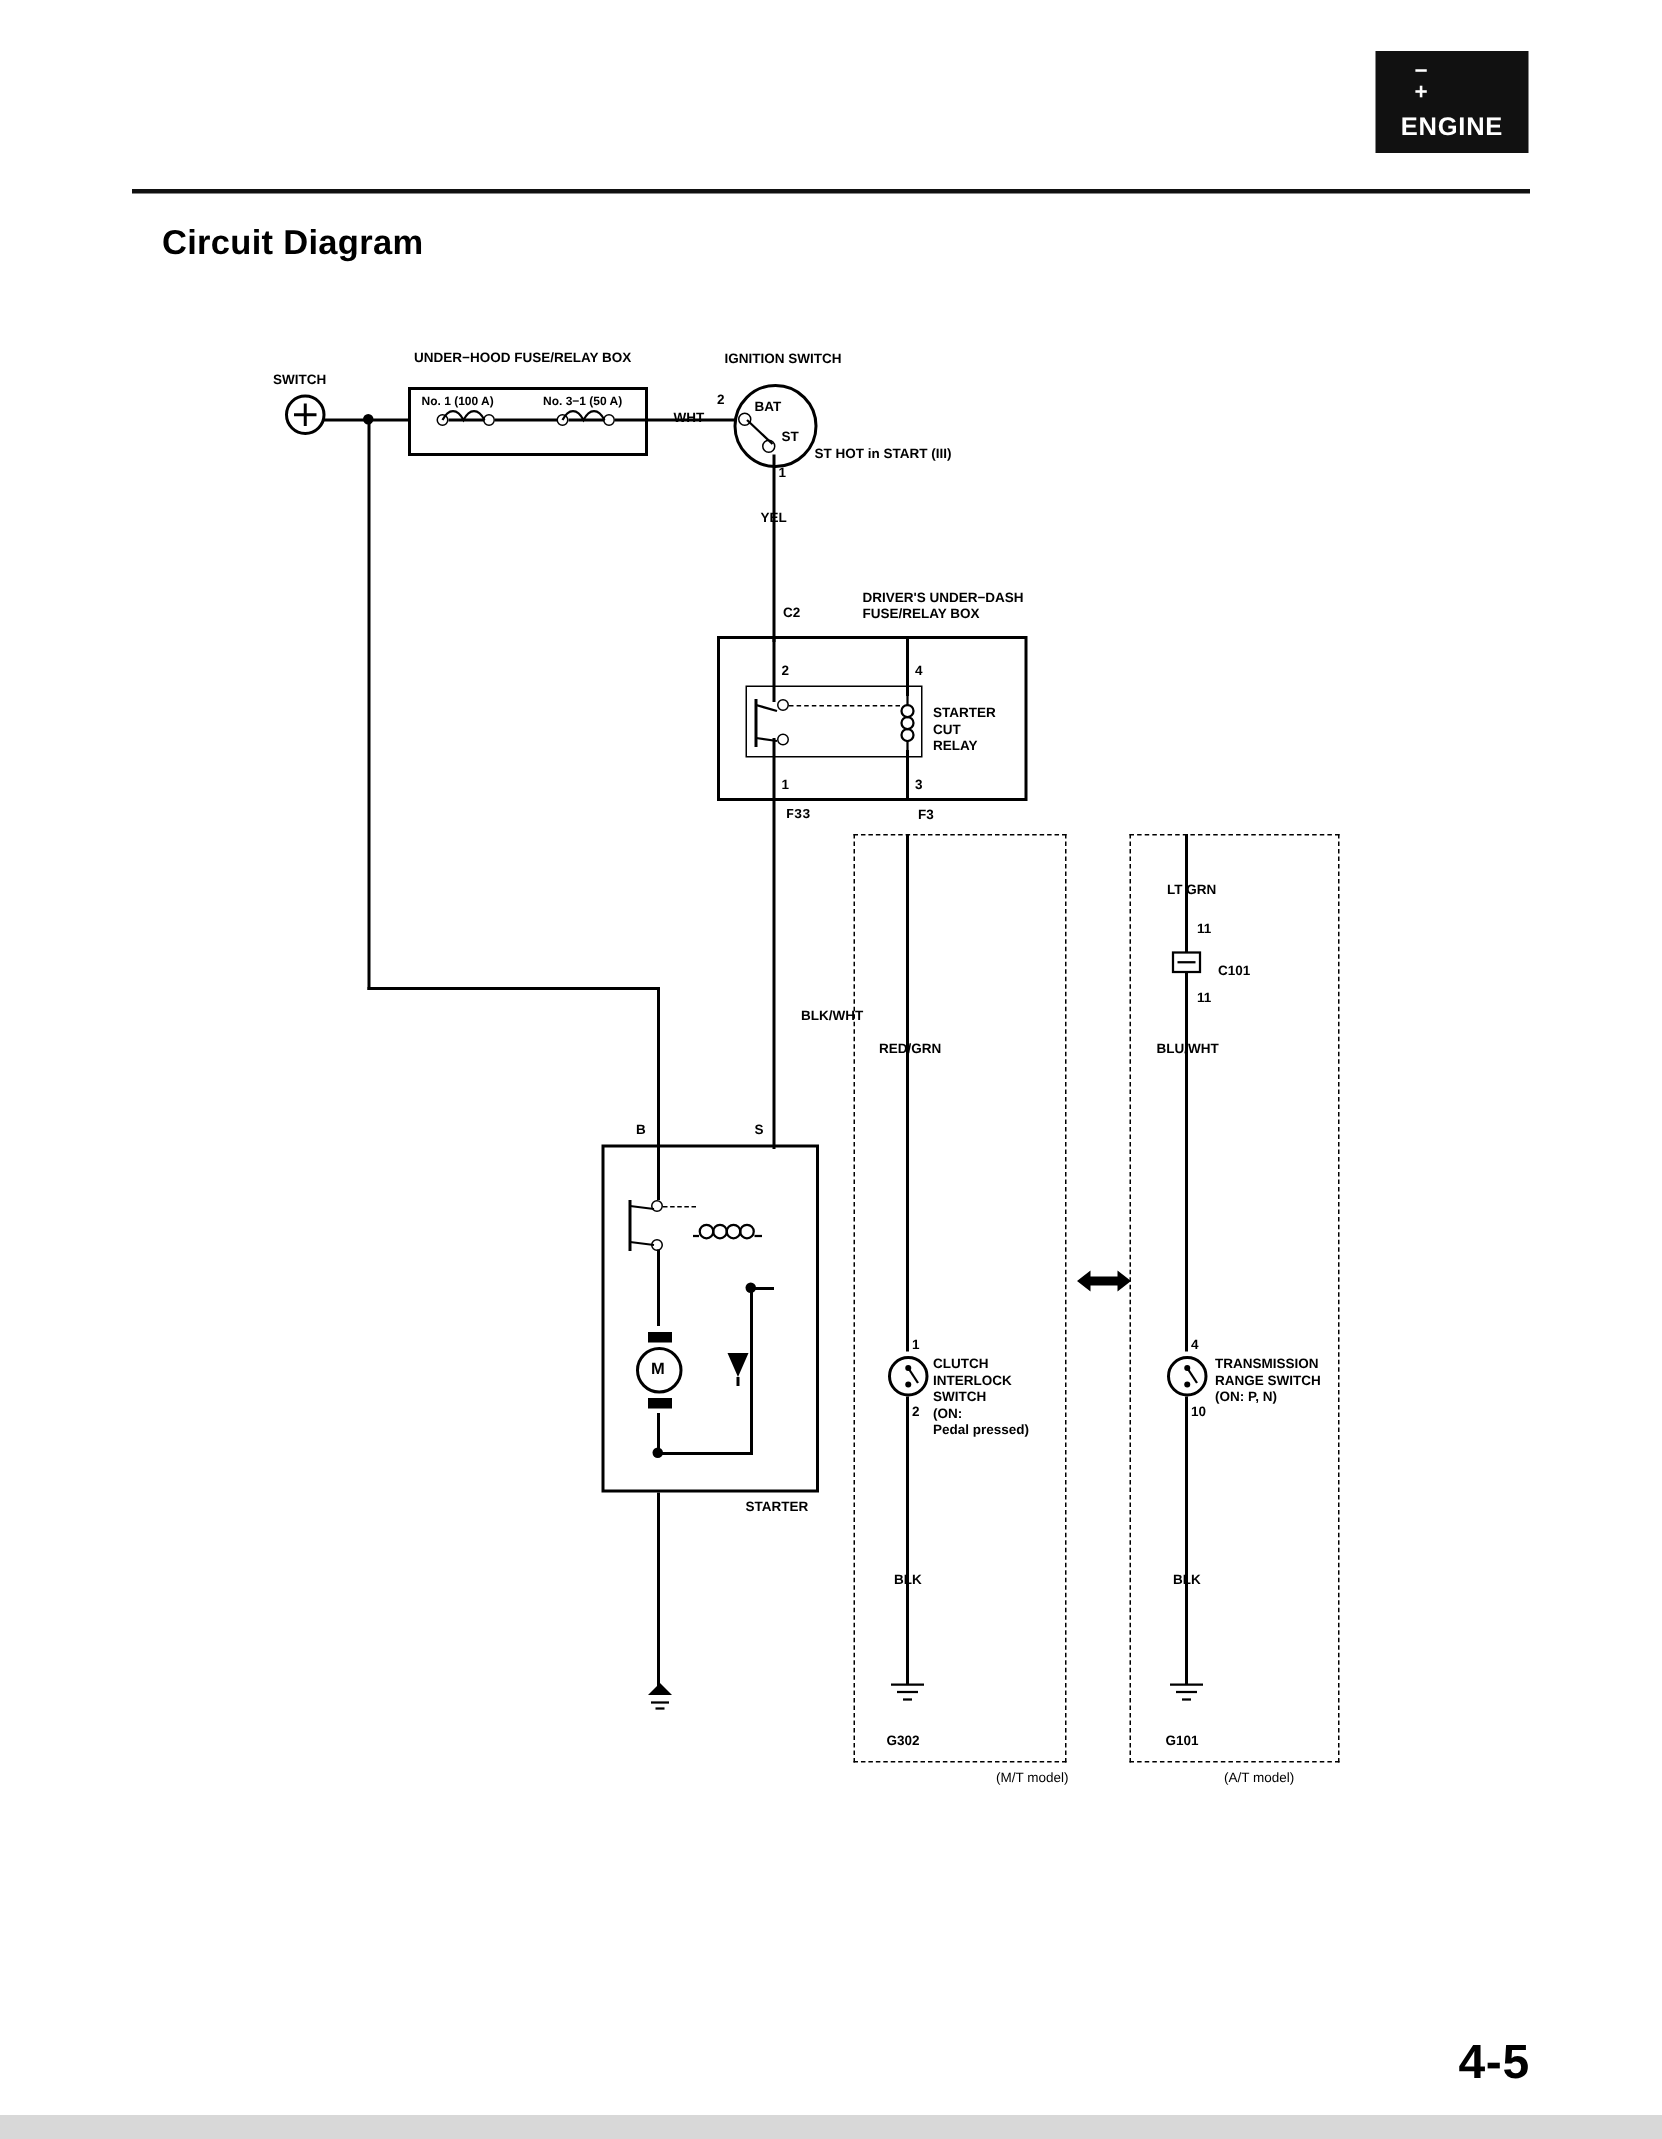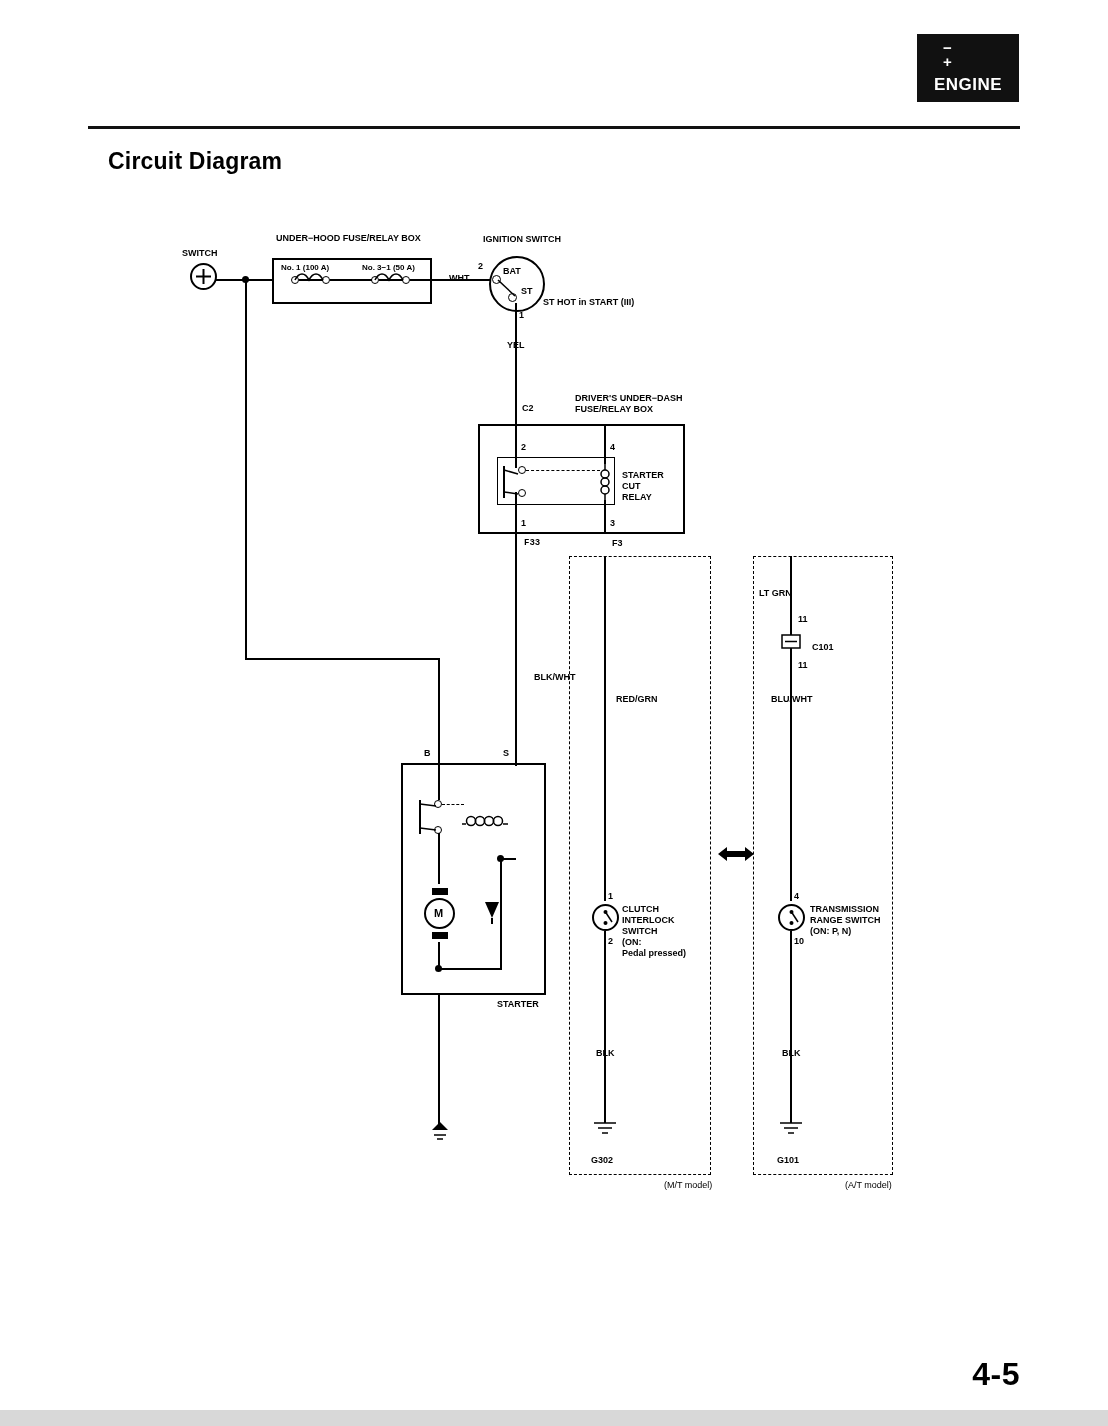--- a/index.html
+++ b/index.html
@@ -132,21 +132,21 @@
 
     <div class="lbl" style="left:524px;top:538px;font-family:Liberation Mono, monospace;">F33</div>
     <div class="lbl" style="left:612px;top:538px;">F3</div>
 
     <div class="wire-v" style="left:245px;top:279px;height:381px;"></div>
     <div class="wire-h" style="left:245px;top:658px;width:195px;"></div>
     <div class="wire-v" style="left:438px;top:658px;height:106px;"></div>
 
     <div class="wire-v" style="left:515px;top:534px;height:232px;"></div>
     <div class="lbl" style="left:498px;top:672px;padding-left:36px;">BLK/WHT</div>
-    <div class="lbl" style="left:616px;top:694px;">RED/GRN</div>
+    <div class="lbl" style="left:586px;top:694px;">RED/GRN</div>
     <div class="lbl" style="left:771px;top:694px;">BLU/WHT</div>
 
     <div class="lbl" style="left:424px;top:748px;">B</div>
     <div class="lbl" style="left:503px;top:748px;">S</div>
     <div class="box" style="left:401px;top:763px;width:145px;height:232px;"></div>
     <div class="lbl" style="left:497px;top:999px;">STARTER</div>
 
     <div class="smallcirc" style="left:434px;top:800px;width:8px;height:8px;"></div>
     <div class="smallcirc" style="left:434px;top:826px;width:8px;height:8px;"></div>
     <svg style="left:416px;top:796px;width:24px;height:44px;" viewBox="0 0 24 44">
@@ -214,21 +214,21 @@
       <line x1="15" y1="0" x2="15" y2="5" stroke="#000" stroke-width="2"></line>
       <line x1="4" y1="5" x2="26" y2="5" stroke="#000" stroke-width="1.5"></line>
       <line x1="8" y1="10" x2="22" y2="10" stroke="#000" stroke-width="1.5"></line>
       <line x1="12" y1="15" x2="18" y2="15" stroke="#000" stroke-width="1.5"></line>
     </svg>
     <div class="lbl" style="left:591px;top:1155px;">G302</div>
     <div class="lbl reg" style="left:653px;top:1180px;">(M/T model)</div>
 
     <div class="dashbox" style="left:753px;top:556px;width:140px;height:619px;"></div>
     <div class="wire-v" style="left:790px;top:556px;height:78px;"></div>
-    <div class="lbl" style="left:759px;top:588px;">LT GRN</div>
+    <div class="lbl" style="left:778px;top:588px;">LT GRN</div>
     <div class="lbl" style="left:798px;top:614px;">11</div>
     <svg style="left:776px;top:630px;width:30px;height:24px;" viewBox="0 0 30 24">
       <rect x="6" y="5" width="18" height="13" stroke="#000" fill="none" stroke-width="1.5"></rect>
       <line x1="15" y1="0" x2="15" y2="5" stroke="#000" stroke-width="2"></line>
       <line x1="15" y1="18" x2="15" y2="24" stroke="#000" stroke-width="2"></line>
       <line x1="9" y1="11.5" x2="21" y2="11.5" stroke="#000" stroke-width="1.5"></line>
     </svg>
     <div class="lbl" style="left:812px;top:642px;">C101</div>
     <div class="lbl" style="left:798px;top:660px;">11</div>
     <div class="wire-v" style="left:790px;top:654px;height:247px;"></div>
@@ -246,21 +246,21 @@
 (ON: P, N)</div>
     <div class="wire-v" style="left:790px;top:931px;height:190px;"></div>
     <div class="lbl" style="left:782px;top:1048px;">BLK</div>
     <svg style="left:776px;top:1118px;width:30px;height:24px;" viewBox="0 0 30 24">
       <line x1="15" y1="0" x2="15" y2="5" stroke="#000" stroke-width="2"></line>
       <line x1="4" y1="5" x2="26" y2="5" stroke="#000" stroke-width="1.5"></line>
       <line x1="8" y1="10" x2="22" y2="10" stroke="#000" stroke-width="1.5"></line>
       <line x1="12" y1="15" x2="18" y2="15" stroke="#000" stroke-width="1.5"></line>
     </svg>
     <div class="lbl" style="left:777px;top:1155px;">G101</div>
-    <div class="lbl reg" style="left:834px;top:1180px;">(A/T model)</div>
+    <div class="lbl reg" style="left:805px;top:1180px;">(A/T model)</div>
 
     <svg style="left:716px;top:840px;width:40px;height:28px;" viewBox="0 0 40 28">
       <path d="M2 14 L11 7 L11 11 L29 11 L29 7 L38 14 L29 21 L29 17 L11 17 L11 21 Z" fill="#000"></path>
     </svg>
 
   </div>
 
   <div class="pagenum">4-5</div>
   <div class="bottom-strip"></div>
 </div>

